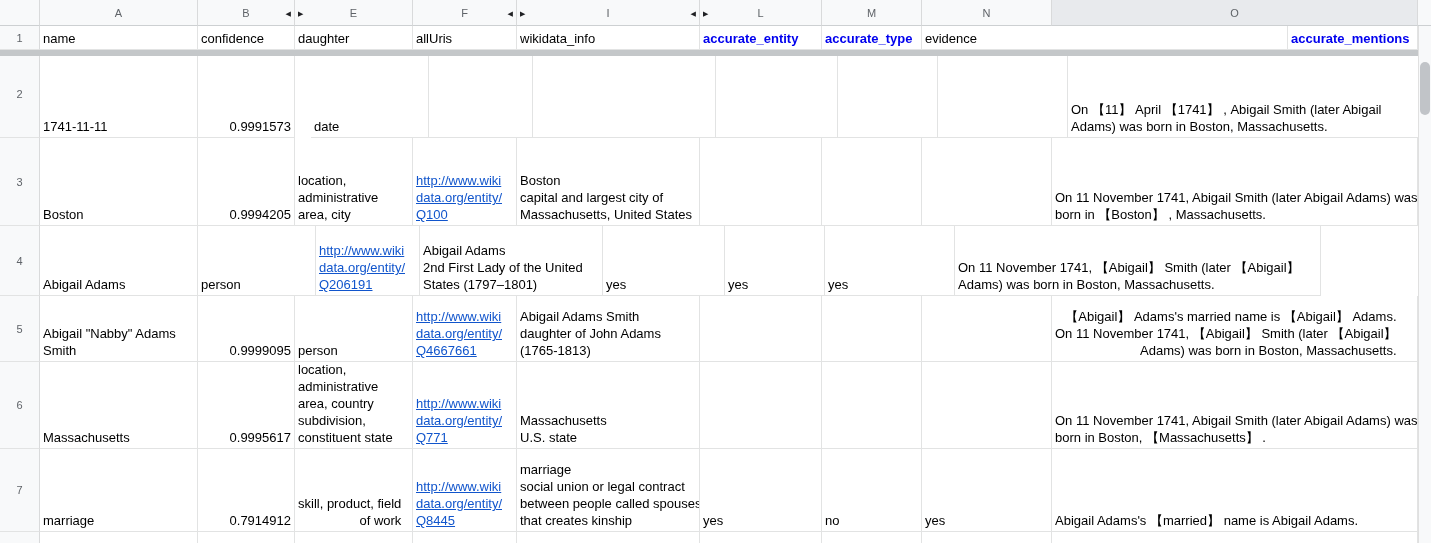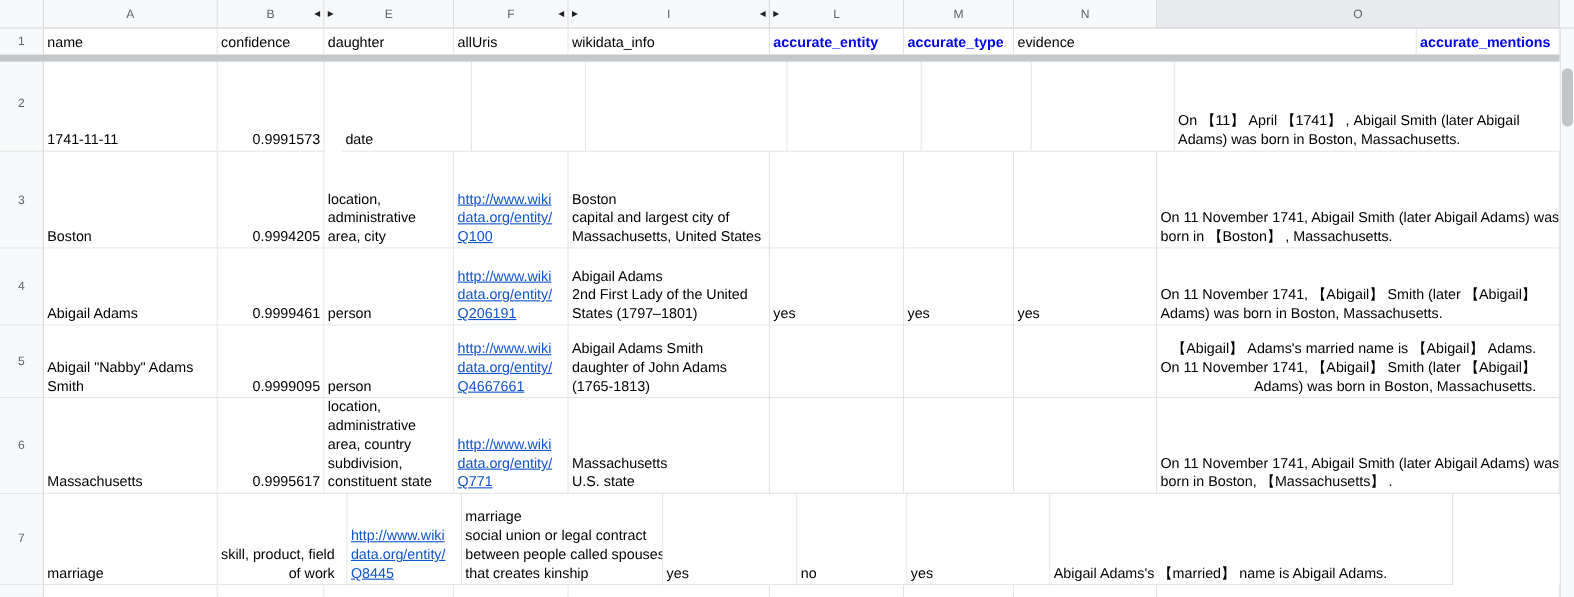--- a/index.html
+++ b/index.html
@@ -186,23 +186,20 @@
         <div class="cell" style="width: 366px;">
           <span>On 11 November 1741, Abigail Smith (later Abigail Adams) was
 born in 【Boston】 , Massachusetts.</span>
         </div>
       </div>
       <div class="grid-row" style="height: 70px;">
         <div class="row-num">4</div>
         <div class="cell" style="width: 158px;">
           <span>Abigail Adams</span>
         </div>
-        <div class="cell num" style="width: 97px;">
-          <span>0.9999461</span>
-        </div>
         <div class="cell" style="width: 118px;">
           <span>person</span>
         </div>
         <div class="cell link" style="width: 104px;">
           <span>http://www.wiki
 data.org/entity/
 Q206191</span>
         </div>
         <div class="cell" style="width: 183px;">
           <span>Abigail Adams
@@ -283,20 +280,23 @@
         <div class="cell" style="width: 130px;"></div>
         <div class="cell" style="width: 366px;">
           <span>On 11 November 1741, Abigail Smith (later Abigail Adams) was
 born in Boston, 【Massachusetts】 .</span>
         </div>
       </div>
       <div class="grid-row" style="height: 83px;">
         <div class="row-num">7</div>
         <div class="cell" style="width: 158px;">
           <span>marriage</span>
+        </div>
+        <div class="cell num" style="width: 97px;">
+          <span>0.7914912</span>
         </div>
         <div class="cell" style="width: 118px; text-align: right;">
           <span>skill, product, field
 of work</span>
         </div>
         <div class="cell link" style="width: 104px;">
           <span>http://www.wiki
 data.org/entity/
 Q8445</span>
         </div>

